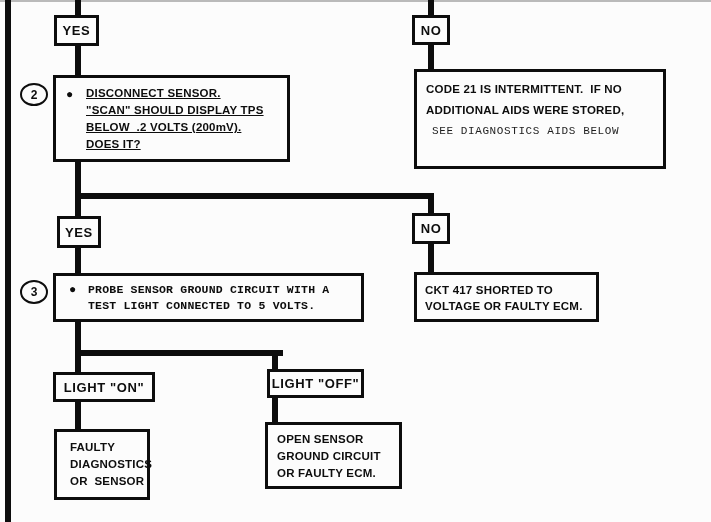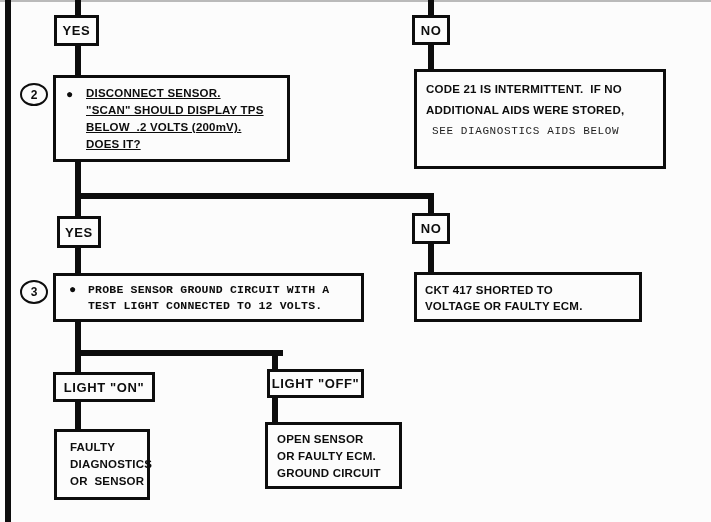--- a/index.html
+++ b/index.html
@@ -96,40 +96,40 @@
       <div>CODE 21 IS INTERMITTENT.&nbsp; IF NO</div>
       <div>ADDITIONAL AIDS WERE STORED,</div>
       <div class="lighter">SEE DIAGNOSTICS AIDS BELOW</div>
     </div>
   </div>
 
   <div class="nodebox" style="left:53px;top:273px;width:311px;height:49px;">
     <span class="bullet" style="left:13px;top:6px;">●</span>
     <div class="lines-block lh16" style="left:32px;top:6px;font-family:Liberation Mono, monospace;">
       <div>PROBE SENSOR GROUND CIRCUIT WITH A</div>
-      <div>TEST LIGHT CONNECTED TO 12 VOLTS.</div>
+      <div>TEST LIGHT CONNECTED TO 5 VOLTS.</div>
     </div>
   </div>
 
-  <div class="nodebox" style="left:414px;top:272px;width:228px;height:50px;">
+  <div class="nodebox" style="left:414px;top:272px;width:185px;height:50px;">
     <div class="lines-block lh16" style="left:8px;top:7px;">
       <div>CKT 417 SHORTED TO</div>
       <div>VOLTAGE OR FAULTY ECM.</div>
     </div>
   </div>
 
   <div class="nodebox" style="left:54px;top:429px;width:96px;height:71px;">
     <div class="lines-block lh17" style="left:13px;top:7px;">
       <div>FAULTY</div>
       <div>DIAGNOSTICS</div>
       <div>OR&nbsp; SENSOR</div>
     </div>
   </div>
 
   <div class="nodebox" style="left:265px;top:422px;width:137px;height:67px;">
     <div class="lines-block lh17" style="left:9px;top:6px;">
       <div>OPEN SENSOR</div>
+      <div>GROUND CIRCUIT</div>
       <div>OR FAULTY ECM.</div>
-      <div>GROUND CIRCUIT</div>
     </div>
   </div>
 
 </div>
 
 </body></html>

